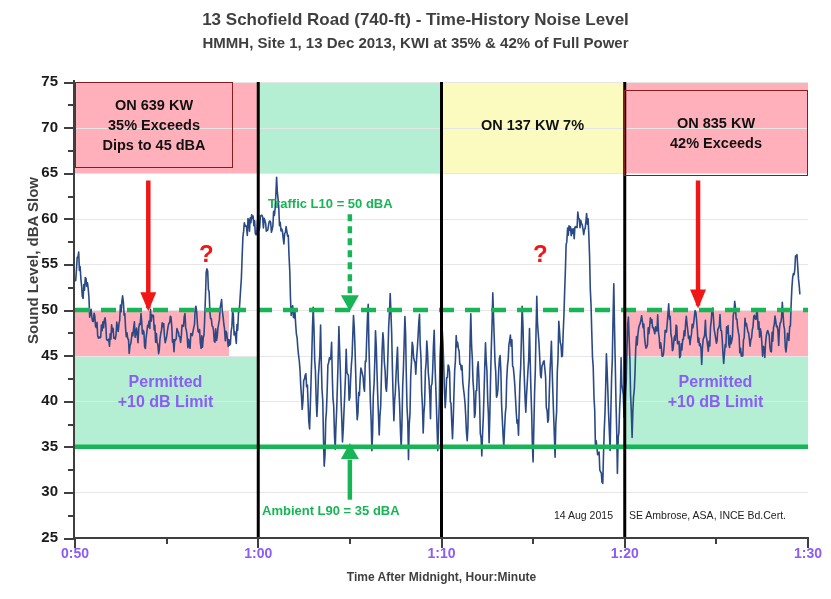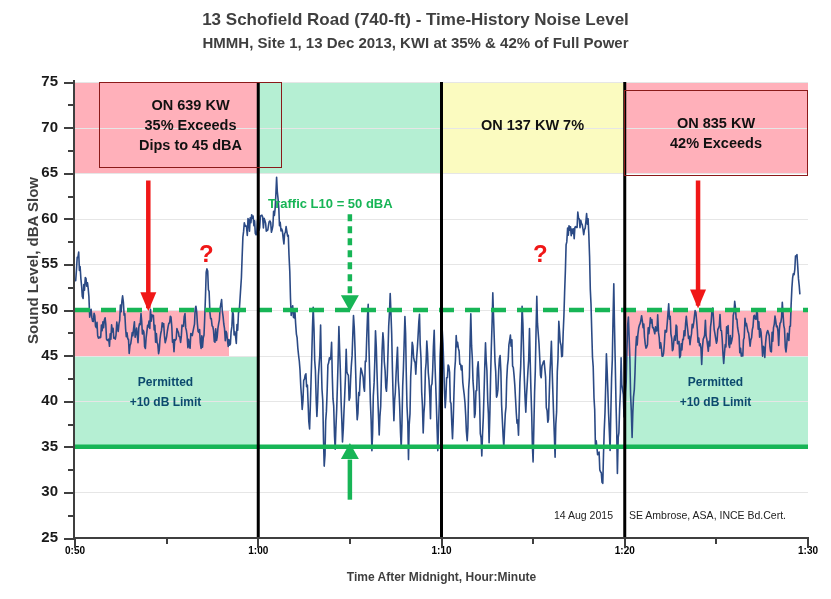--- a/index.html
+++ b/index.html
@@ -35,21 +35,21 @@
     background:#ffffff;
   }
   .axis-left{position:absolute;left:73px;top:80px;width:2px;height:460px;background:#3f3f3f;}
   .axis-bottom{position:absolute;left:75px;top:537px;width:734px;height:2px;background:#3f3f3f;}
 
   .ylabel{
     position:absolute;right:0;width:36px;text-align:right;
     font-size:15px;font-weight:bold;color:#1a1a1a;
   }
   .ytick{position:absolute;background:#3f3f3f;}
-  .xlabel{position:absolute;top:545px;font-size:10px;font-weight:bold;color:#000000;
+  .xlabel{position:absolute;top:545px;font-size:14px;font-weight:bold;color:#8b5cf6;
           text-align:center;width:60px;}
   .xtick{position:absolute;background:#3f3f3f;}
 
   .gridline{position:absolute;left:0;width:733px;height:1px;background:#e6e6e6;}
 
   
   .band{position:absolute;}
 
   
   .annobox{
@@ -57,22 +57,22 @@
     display:flex;flex-direction:column;align-items:center;justify-content:center;
     text-align:center;
     font-size:14.5px;font-weight:bold;color:#111111;line-height:20px;
     box-sizing:border-box;
   }
   .annobox.red{border:1.5px solid #8b1a1a;}
   .annobox .ln{display:block;white-space:nowrap;}
 
   
   .inlabel{
-    position:absolute;text-align:center;font-size:12px;font-weight:bold;
-    color:#0c4a6e;line-height:20px;
+    position:absolute;text-align:center;font-size:16px;font-weight:bold;
+    color:#8b5cf6;line-height:20px;
   }
   .greenlabel{
     position:absolute;text-align:center;font-size:13px;font-weight:bold;color:#17b556;
     white-space:nowrap;
   }
   .qmark{position:absolute;font-size:24px;font-weight:bold;color:#f01717;}
 
   .credit{
     position:absolute;font-size:10.5px;font-weight:normal;color:#222222;
     white-space:nowrap;
@@ -179,21 +179,21 @@
       <div class="xlabel" style="left:411.5px;">1:10</div>
       <div class="xtick" style="left:440.5px;top:538px;width:2px;height:10px;"></div>
       <div class="xtick" style="left:532.125px;top:538px;width:2px;height:6px;"></div>
       <div class="xlabel" style="left:594.75px;">1:20</div>
       <div class="xtick" style="left:623.75px;top:538px;width:2px;height:10px;"></div>
       <div class="xtick" style="left:715.375px;top:538px;width:2px;height:6px;"></div>
       <div class="xlabel" style="left:778px;">1:30</div>
       <div class="xtick" style="left:807px;top:538px;width:2px;height:10px;"></div>
     </div>
 
-  <div class="annobox red" style="left:75px;top:82px;width:183px;height:86px;margin-left:24px;">
+  <div class="annobox red" style="left:75px;top:82px;width:158px;height:86px;">
     <span class="ln">ON 639 KW</span>
     <span class="ln">35% Exceeds</span>
     <span class="ln">Dips to 45 dBA</span>
   </div>
 
 
   <div class="annobox" style="left:441px;top:82px;width:183px;height:86px;">
     <span class="ln">ON 137 KW 7%</span>
   </div>
 
@@ -207,20 +207,21 @@
     <span class="ln">+10 dB Limit</span>
   </div>
 
   <div class="inlabel" style="left:628px;top:372px;width:175px;">
     <span class="ln">Permitted</span><br>
     <span class="ln">+10 dB Limit</span>
   </div>
 
   <div class="greenlabel" style="left:268px;top:196px;">Traffic L10 = 50 dBA</div>
 
+  <div class="greenlabel" style="left:262px;top:503px;">Ambient L90 = 35 dBA</div>
 
   <div class="qmark" style="left:199px;top:240px;">?</div>
   <div class="qmark" style="left:533px;top:240px;">?</div>
 
   <div class="credit" style="left:554px;top:509px;">14 Aug 2015</div>
   <div class="credit" style="left:629px;top:509px;">SE Ambrose, ASA, INCE Bd.Cert.</div>
 
 </div>
 
 </body></html>

